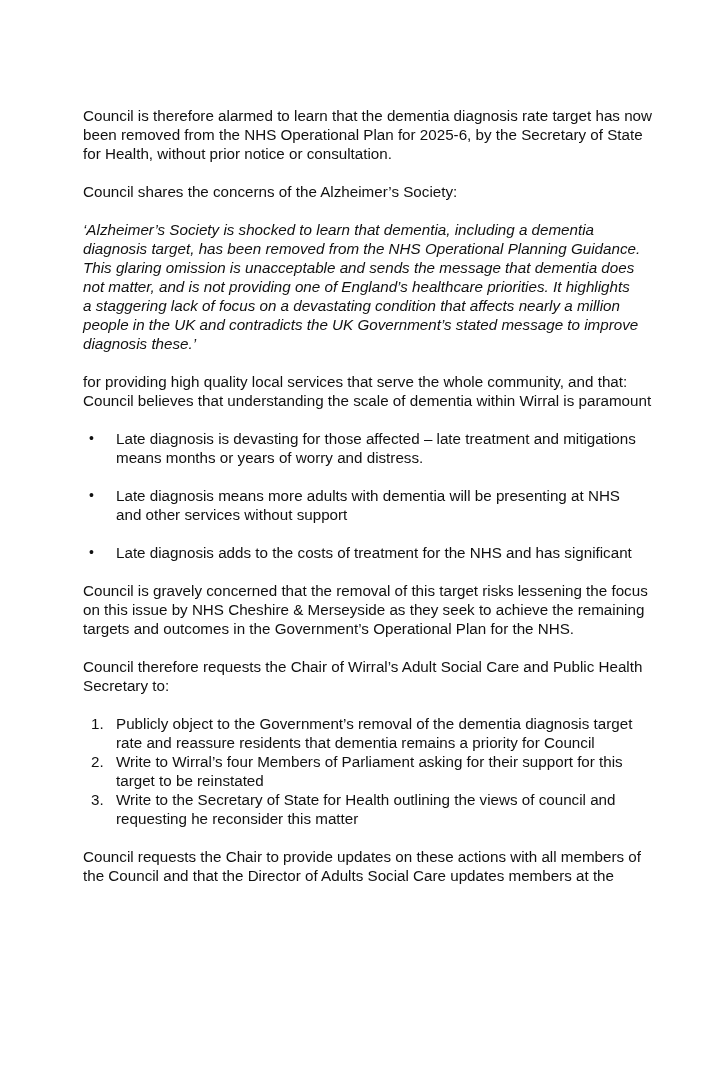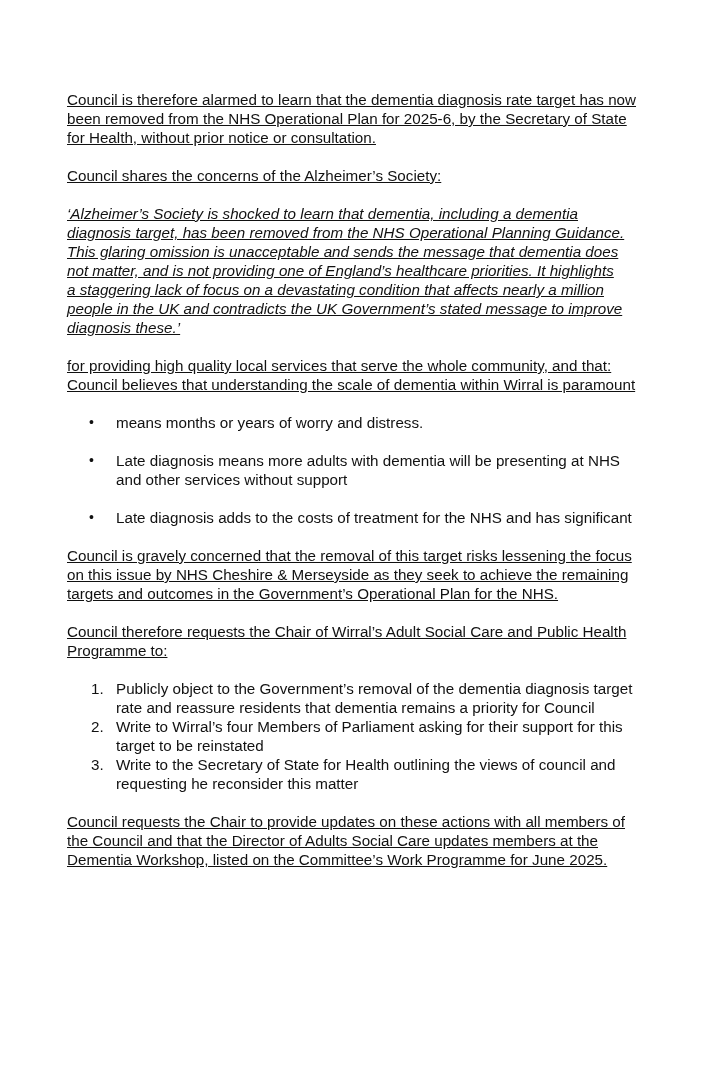--- a/index.html
+++ b/index.html
@@ -6,21 +6,21 @@
     body {
       width: 726px; height: 1089px; position: relative; overflow: hidden;
       font-family: "Liberation Sans", sans-serif;
       color: #111111;
     }
     .page {
       position: absolute; left: 67px; top: 90px; width: 610px;
       font-size: 15.2px; line-height: 19px;
     }
     .line { white-space: nowrap; display: block; height: 19px; }
-    p { margin: 0; text-decoration: underline; }
+    p { margin: 16px; }
     .para { margin-bottom: 19px; }
     .italic { font-style: italic; }
     .bullets { margin: 0 0 19px 0; padding: 0; list-style: none; }
     .bullets li { position: relative; padding-left: 49px; margin-bottom: 19px; }
     .bullets li:last-child { margin-bottom: 0; }
     .bullets .bullet { position: absolute; left: 22px; top: 0; font-size: 14px; }
     .numbered { margin: 0 0 19px 0; padding: 0; list-style: none; }
     .numbered li { position: relative; padding-left: 49px; }
     .numbered .num { position: absolute; left: 24px; top: 0; }
   </style>
@@ -50,20 +50,21 @@
   </p>
 
   <p class="para">
     <span class="line">for providing high quality local services that serve the whole community, and that:</span>
     <span class="line">Council believes that understanding the scale of dementia within Wirral is paramount</span>
   </p>
 
   <ul class="bullets">
     <li>
       <span class="bullet">•</span>
+      <span class="line">Late diagnosis is devasting for those affected – late treatment and mitigations</span>
       <span class="line">means months or years of worry and distress.</span>
     </li>
     <li>
       <span class="bullet">•</span>
       <span class="line">Late diagnosis means more adults with dementia will be presenting at NHS</span>
       <span class="line">and other services without support</span>
     </li>
     <li>
       <span class="bullet">•</span>
       <span class="line">Late diagnosis adds to the costs of treatment for the NHS and has significant</span>
@@ -71,21 +72,21 @@
   </ul>
 
   <p class="para">
     <span class="line">Council is gravely concerned that the removal of this target risks lessening the focus</span>
     <span class="line">on this issue by NHS Cheshire &amp; Merseyside as they seek to achieve the remaining</span>
     <span class="line">targets and outcomes in the Government’s Operational Plan for the NHS.</span>
   </p>
 
   <p class="para">
     <span class="line">Council therefore requests the Chair of Wirral’s Adult Social Care and Public Health</span>
-    <span class="line">Programme to:</span>
+    <span class="line">Secretary to:</span>
   </p>
 
   <ol class="numbered">
     <li>
       <span class="num">1.</span>
       <span class="line">Publicly object to the Government’s removal of the dementia diagnosis target</span>
       <span class="line">rate and reassure residents that dementia remains a priority for Council</span>
     </li>
     <li>
       <span class="num">2.</span>
@@ -95,16 +96,15 @@
     <li>
       <span class="num">3.</span>
       <span class="line">Write to the Secretary of State for Health outlining the views of council and</span>
       <span class="line">requesting he reconsider this matter</span>
     </li>
   </ol>
 
   <p class="para">
     <span class="line">Council requests the Chair to provide updates on these actions with all members of</span>
     <span class="line">the Council and that the Director of Adults Social Care updates members at the</span>
-    <span class="line">Dementia Workshop, listed on the Committee’s Work Programme for June 2025.</span>
   </p>
 
 </div>
 
 </body></html>

